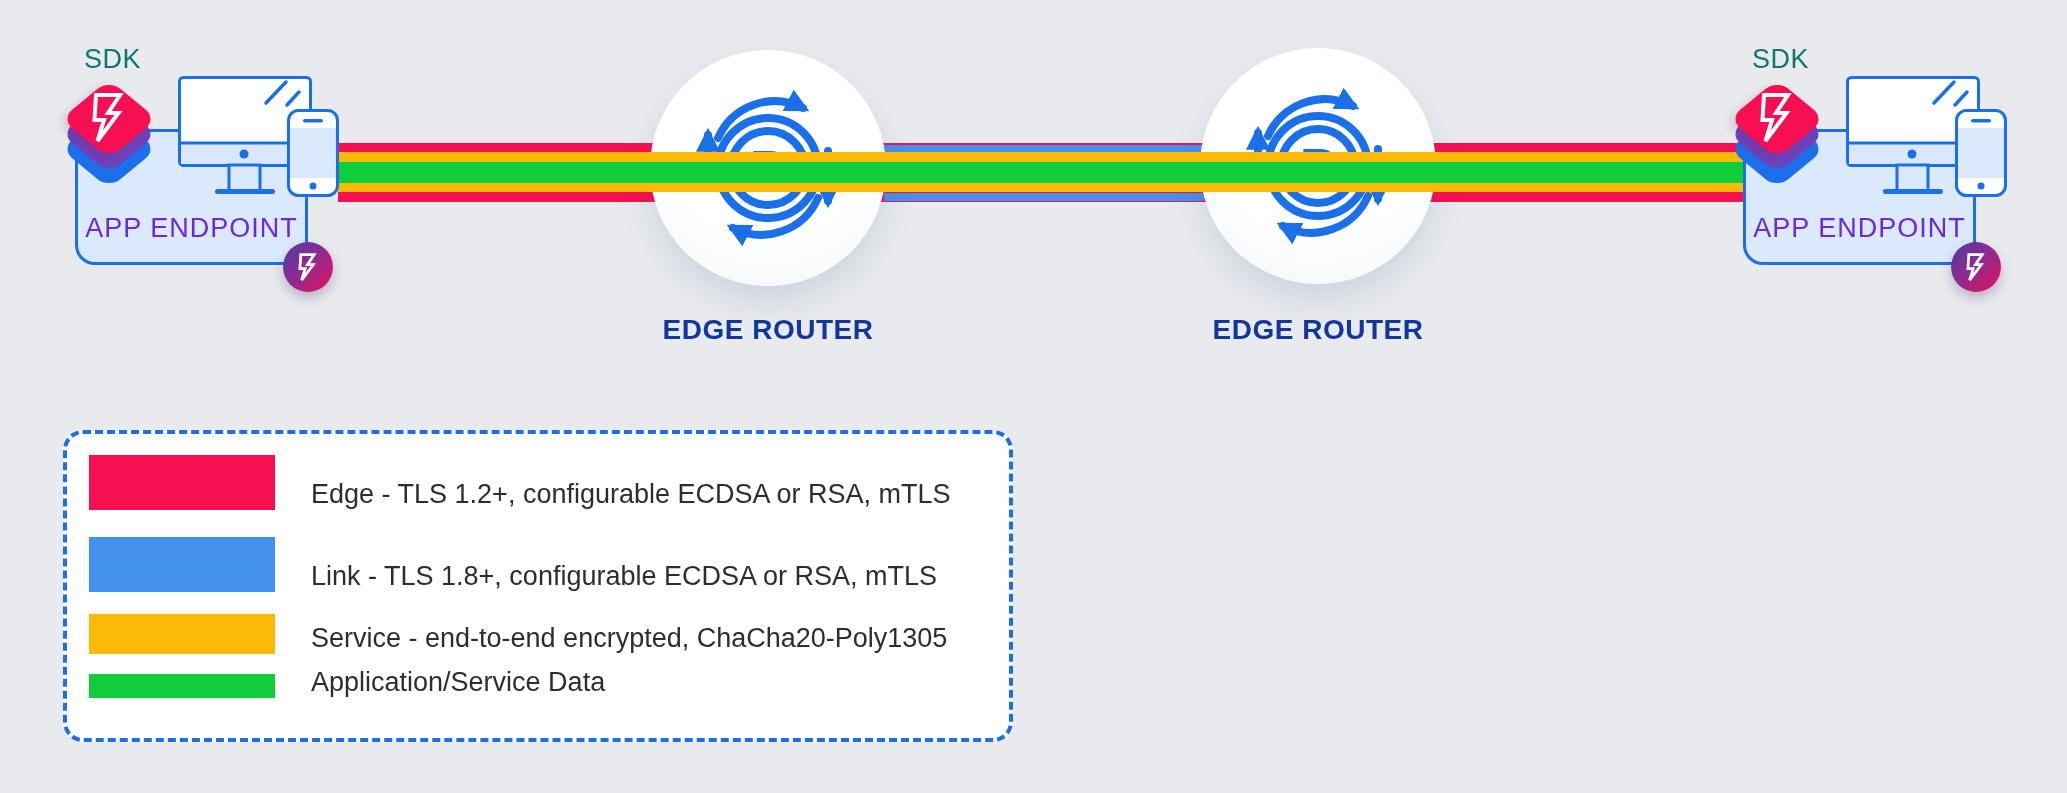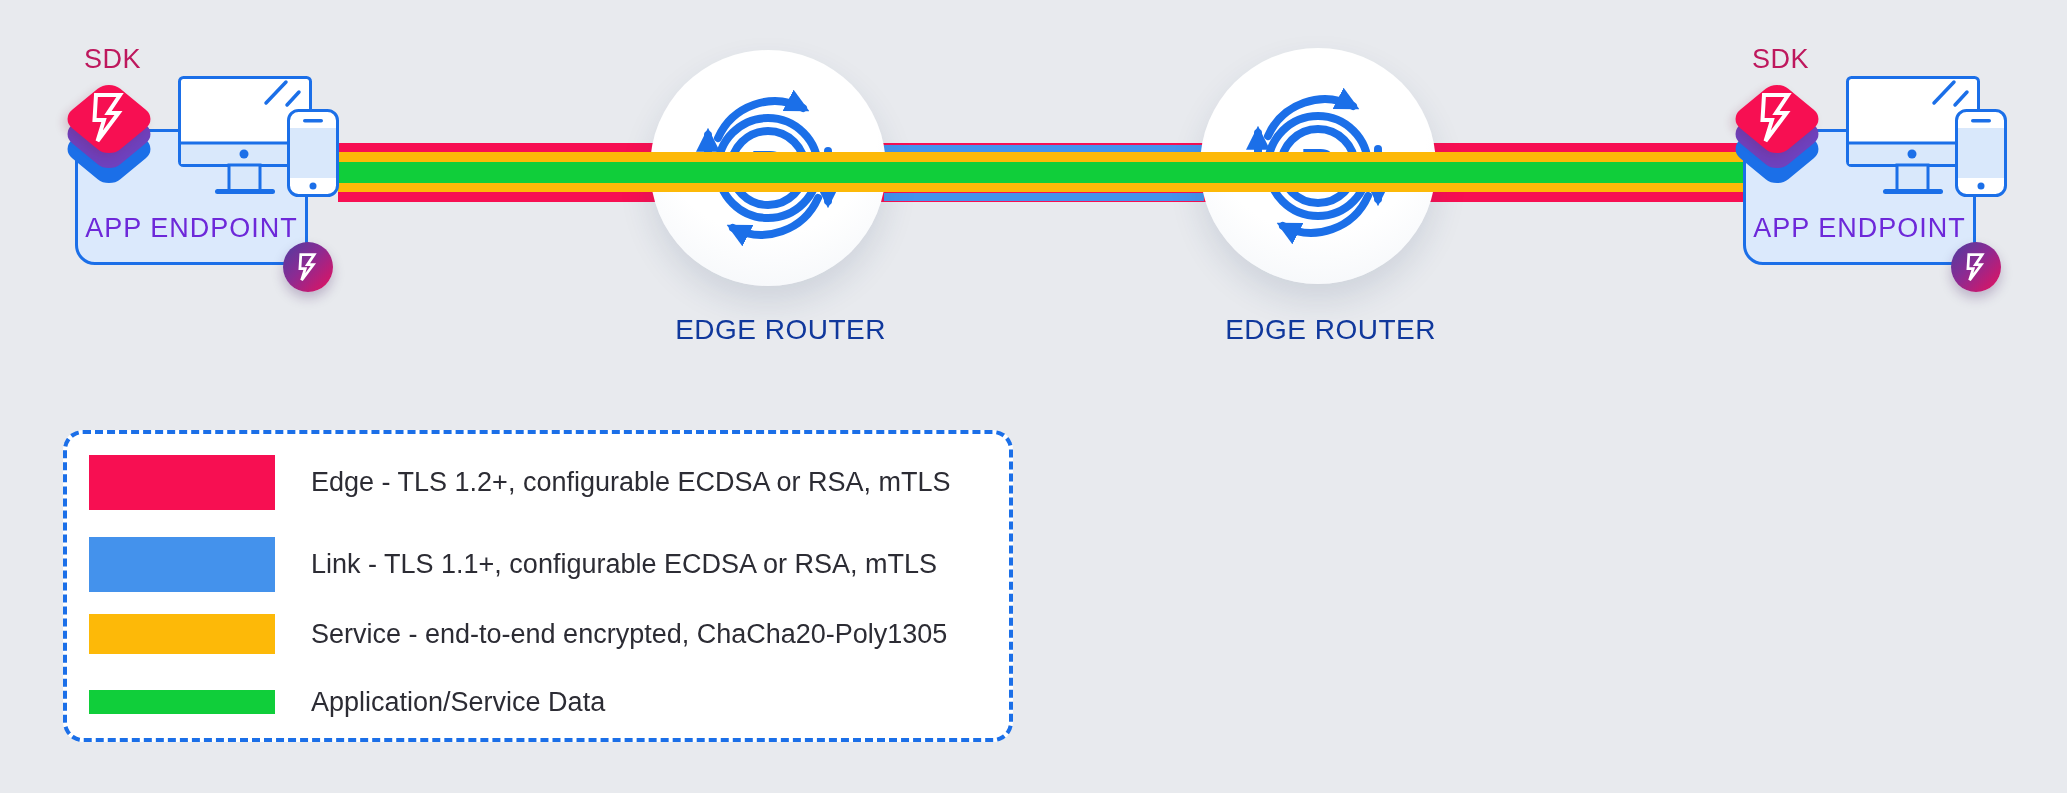--- a/index.html
+++ b/index.html
@@ -22,62 +22,62 @@
 
   
   .router{position:absolute;width:236px;height:236px;z-index:3;}
   .router .disc{
     position:absolute;inset:0;border-radius:50%;
     background:radial-gradient(circle at 50% 32%,#ffffff 55%,#f1f4f8 100%);
     box-shadow:0 16px 32px rgba(40,60,100,.13);
   }
   .router svg{position:absolute;left:38px;top:38px;}
   .router-label{
-    position:absolute;top:314px;width:236px;text-align:right;
-    color:#10389c;font-size:28px;letter-spacing:.5px;z-index:5;
+    position:absolute;top:314px;width:236px;text-align:center;
+    color:#10389c;font-size:28px;letter-spacing:.5px;z-index:5;font-weight:bold;
   }
 
   
   .endpoint{position:absolute;top:0;left:0;width:0;height:0;z-index:5;}
   .endpoint.right{left:1668px;}
   .ep-box{
     position:absolute;left:75px;top:129px;width:233px;height:136px;
     background:#dbe9fc;border:3px solid #1b6fe8;border-radius:20px;box-sizing:border-box;
   }
   .ep-label{
     position:absolute;left:75px;top:213px;width:233px;text-align:center;
     color:#6d28d9;font-size:27px;letter-spacing:1px;
   }
-  .sdk-label{position:absolute;left:84px;top:44px;color:#be185d;font-size:27px;letter-spacing:.5px;}
+  .sdk-label{position:absolute;left:84px;top:44px;color:#0f766e;font-size:27px;letter-spacing:.5px;}
   .diamond{position:absolute;width:68px;height:68px;border-radius:16px;transform:scaleY(.82) rotate(45deg);}
   .diamond.d-blue  {left:75px;top:115px;background:#1b6fe8;}
   .diamond.d-purple{left:75px;top:100px;background:#6f41bd;}
   .diamond.d-red   {left:75px;top:85px;background:#f70f52;box-shadow:0 6px 10px rgba(120,20,60,.18);}
   .sdk-bolt{position:absolute;left:91px;top:92px;}
   .badge{
     position:absolute;left:283px;top:242px;width:50px;height:50px;border-radius:50%;
     background:linear-gradient(135deg,#4d3da0 0%,#8b2b93 45%,#e8105c 100%);
     display:flex;align-items:center;justify-content:center;
     box-shadow:0 6px 12px rgba(60,20,90,.25);
   }
   .mon-svg{position:absolute;left:178px;top:76px;}
   .phone-svg{position:absolute;left:287px;top:109px;}
 
   
   .legend{
     position:absolute;left:63px;top:430px;width:950px;height:312px;
     background:#ffffff;border:4px dashed #1b6fe8;border-radius:20px;box-sizing:border-box;z-index:6;
   }
-  .lg-row{position:absolute;left:22px;display:flex;align-items:center;}
+  .lg-row{position:absolute;left:22px;display:flex;align-items:flex-end;}
   .lg-swatch{width:186px;flex:0 0 186px;height:100%;}
   .lg-text{margin-left:36px;color:#2c2c34;font-size:27px;white-space:nowrap;}
   .row-0{top:21px;height:55px;}
   .row-1{top:103px;height:55px;}
   .row-2{top:180px;height:40px;}
-  .row-3{top:256px;height:24px;}
+  .row-3{top:240px;height:24px;}
 </style>
 </head>
 <body>
 
 <div class="canvas">
 
   <div class="stripe red-top" style="background: rgb(247, 15, 82);"></div>
   <div class="stripe red-bot" style="background: rgb(247, 15, 82);"></div>
   <div class="stripe blue-top" style="background: rgb(68, 146, 236);"></div>
   <div class="stripe blue-bot" style="background: rgb(68, 146, 236);"></div>
@@ -189,21 +189,21 @@
     <div class="ep-label">APP ENDPOINT</div>
   </div>
 
   <div class="legend">
     <div class="lg-row row-0">
       <div class="lg-swatch" style="background: rgb(247, 15, 82);"></div>
       <div class="lg-text">Edge - TLS 1.2+, configurable ECDSA or RSA, mTLS</div>
     </div>
     <div class="lg-row row-1">
       <div class="lg-swatch" style="background: rgb(68, 146, 236);"></div>
-      <div class="lg-text">Link - TLS 1.1+, configurable ECDSA or RSA, mTLS</div>
+      <div class="lg-text">Link - TLS 1.8+, configurable ECDSA or RSA, mTLS</div>
     </div>
     <div class="lg-row row-2">
       <div class="lg-swatch" style="background: rgb(253, 185, 8);"></div>
       <div class="lg-text">Service - end-to-end encrypted, ChaCha20-Poly1305</div>
     </div>
     <div class="lg-row row-3">
       <div class="lg-swatch" style="background: rgb(16, 206, 58);"></div>
       <div class="lg-text">Application/Service Data</div>
     </div>
   </div>

